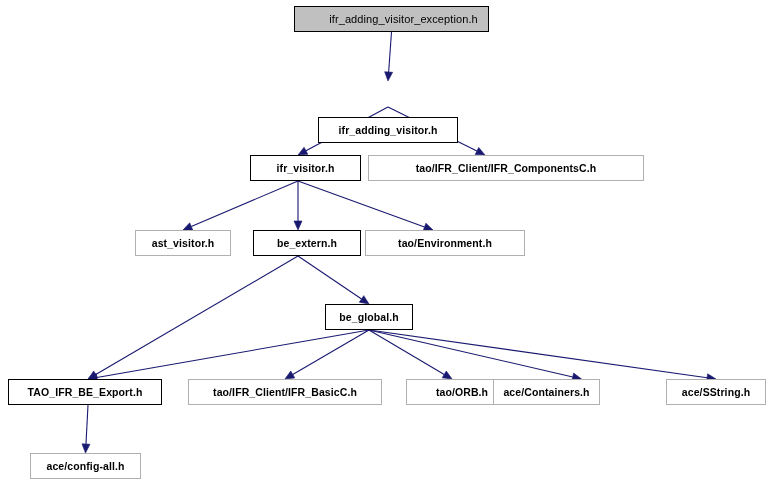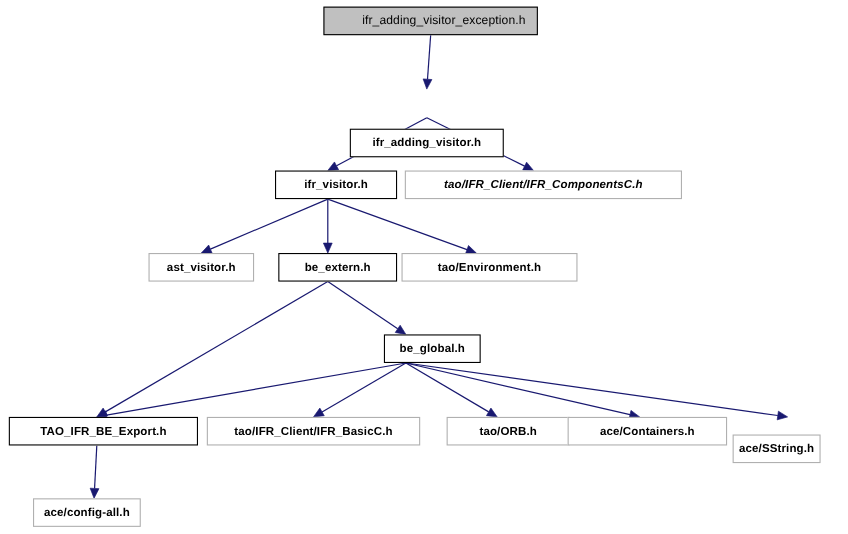--- a/index.html
+++ b/index.html
@@ -118,47 +118,47 @@
   <div id="node-layer">
       <div class="node root" style="left: 294px; top: 6px; width: 195px; padding-left: 24px;">
         <span class="node-label">ifr_adding_visitor_exception.h</span>
       </div>
       <div class="node strong" style="left: 318px; top: 81px; width: 140px; margin-top: 36px;">
         <span class="node-label">ifr_adding_visitor.h</span>
       </div>
       <div class="node strong" style="left: 250px; top: 155px; width: 111px;">
         <span class="node-label">ifr_visitor.h</span>
       </div>
-      <div class="node" style="left: 368px; top: 155px; width: 252px; font-style: italic;">
+      <div class="node" style="left: 368px; top: 155px; width: 276px;">
         <span class="node-label">tao/IFR_Client/IFR_ComponentsC.h</span>
       </div>
       <div class="node" style="left: 135px; top: 230px; width: 96px; justify-content: center;">
         <span class="node-label">ast_visitor.h</span>
       </div>
       <div class="node strong" style="left: 253px; top: 230px; width: 108px;">
         <span class="node-label">be_extern.h</span>
       </div>
       <div class="node" style="left: 365px; top: 230px; width: 160px;">
         <span class="node-label">tao/Environment.h</span>
       </div>
-      <div class="node strong" style="left: 325px; top: 304px; width: 88px; margin-left: 24px;">
+      <div class="node strong" style="left: 325px; top: 304px; width: 88px;">
         <span class="node-label">be_global.h</span>
       </div>
-      <div class="node strong" style="left: 8px; top: 379px; width: 172px;">
+      <div class="node strong" style="left: 8px; top: 379px; width: 154px;">
         <span class="node-label">TAO_IFR_BE_Export.h</span>
       </div>
       <div class="node" style="left: 188px; top: 379px; width: 194px;">
         <span class="node-label">tao/IFR_Client/IFR_BasicC.h</span>
       </div>
       <div class="node" style="left: 406px; top: 379px; width: 112px;">
         <span class="node-label">tao/ORB.h</span>
       </div>
-      <div class="node" style="left: 516px; top: 379px; width: 145px;">
+      <div class="node" style="left: 493px; top: 379px; width: 107px;">
         <span class="node-label">ace/Containers.h</span>
       </div>
-      <div class="node" style="left: 666px; top: 379px; width: 80px; margin-top: 16px;">
+      <div class="node" style="left: 666px; top: 379px; width: 100px;">
         <span class="node-label">ace/SString.h</span>
       </div>
-      <div class="node" style="left: 30px; top: 453px; width: 98px;">
+      <div class="node" style="left: 30px; top: 453px; width: 111px;">
         <span class="node-label">ace/config-all.h</span>
       </div>
     </div>
 </div>
 
 </body></html>

